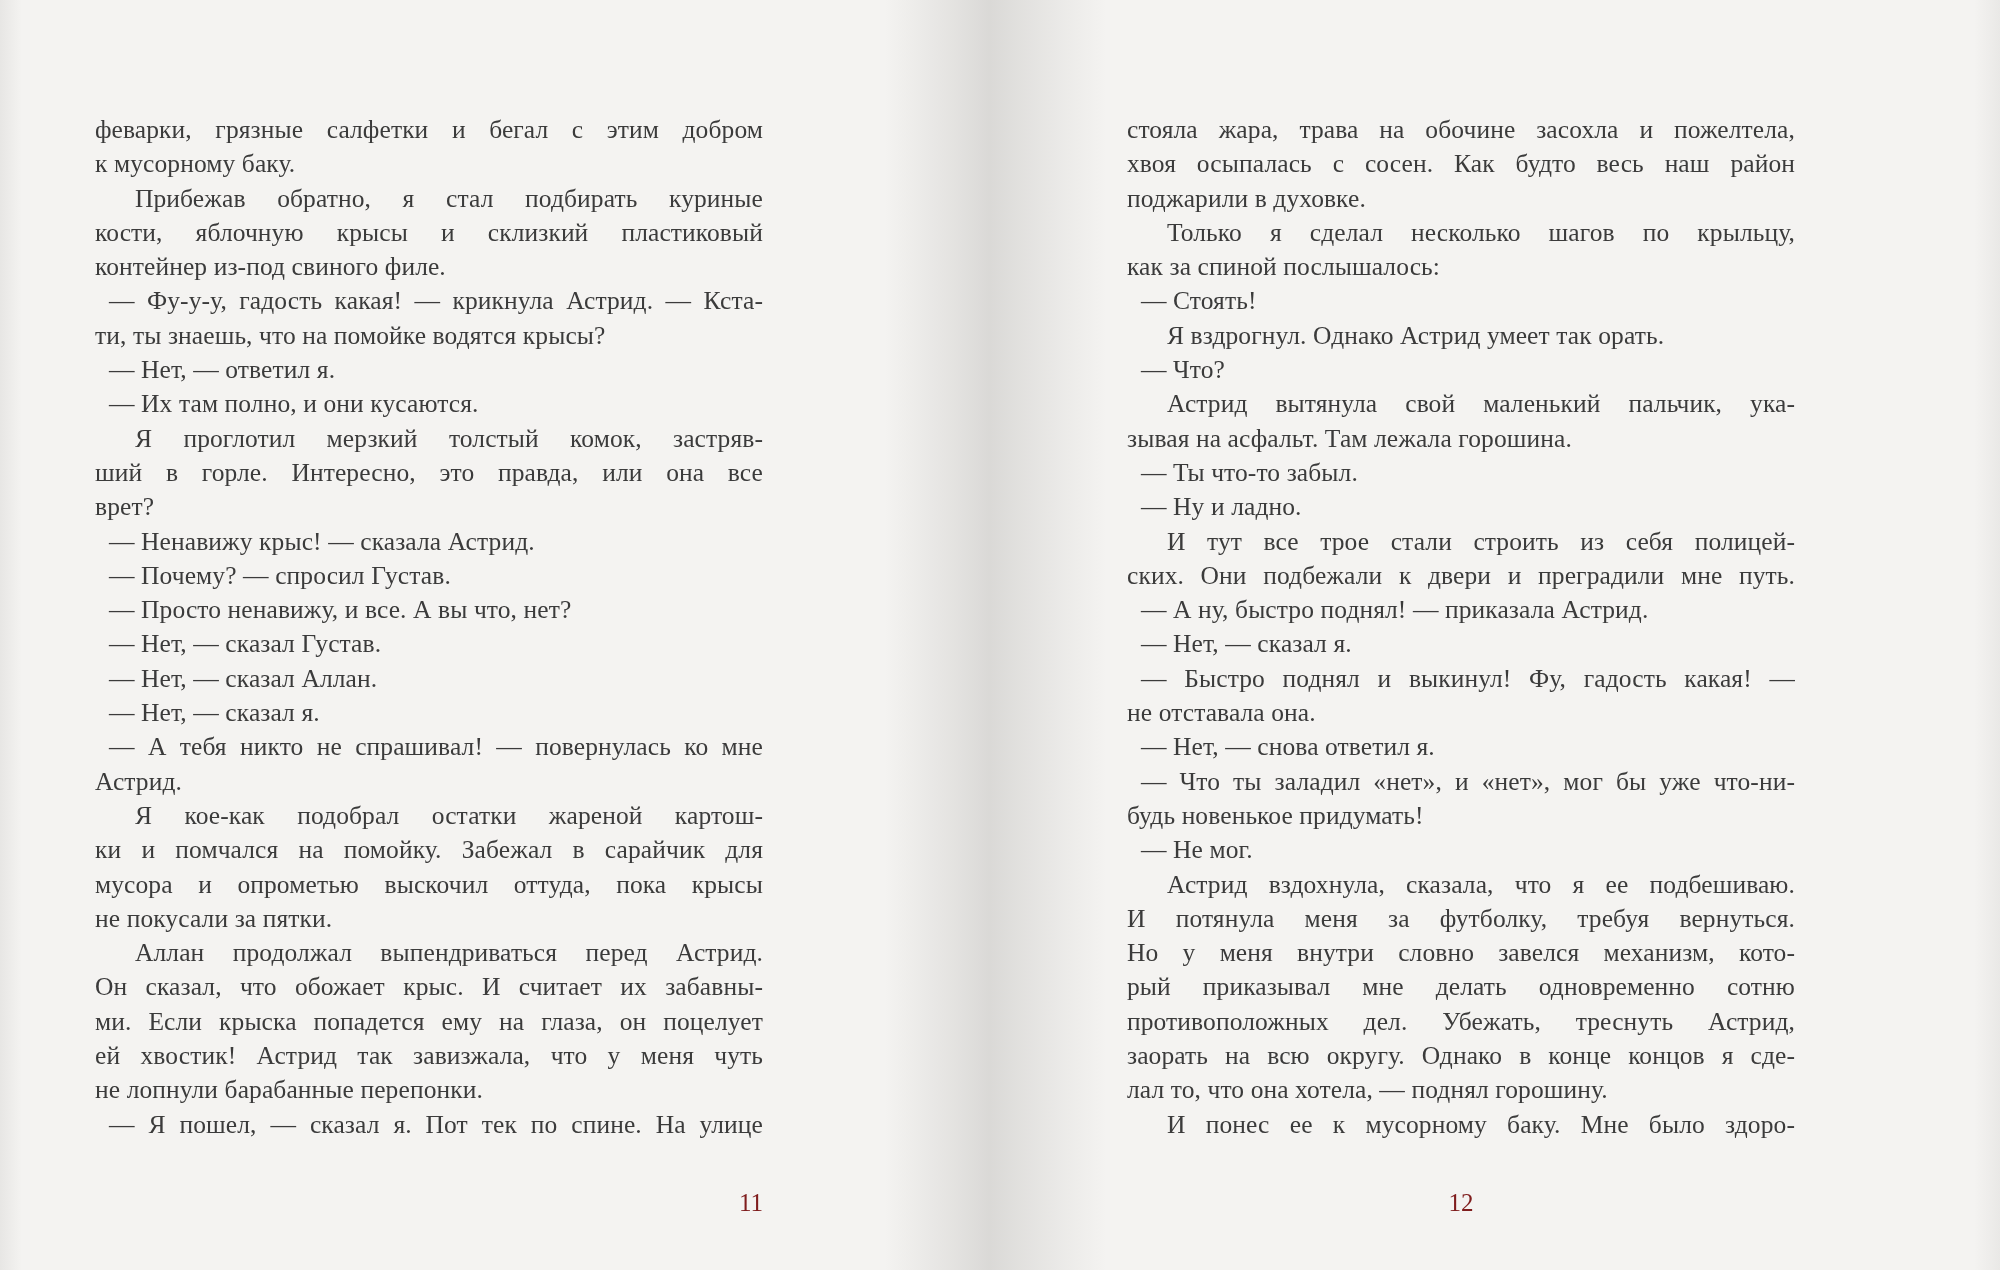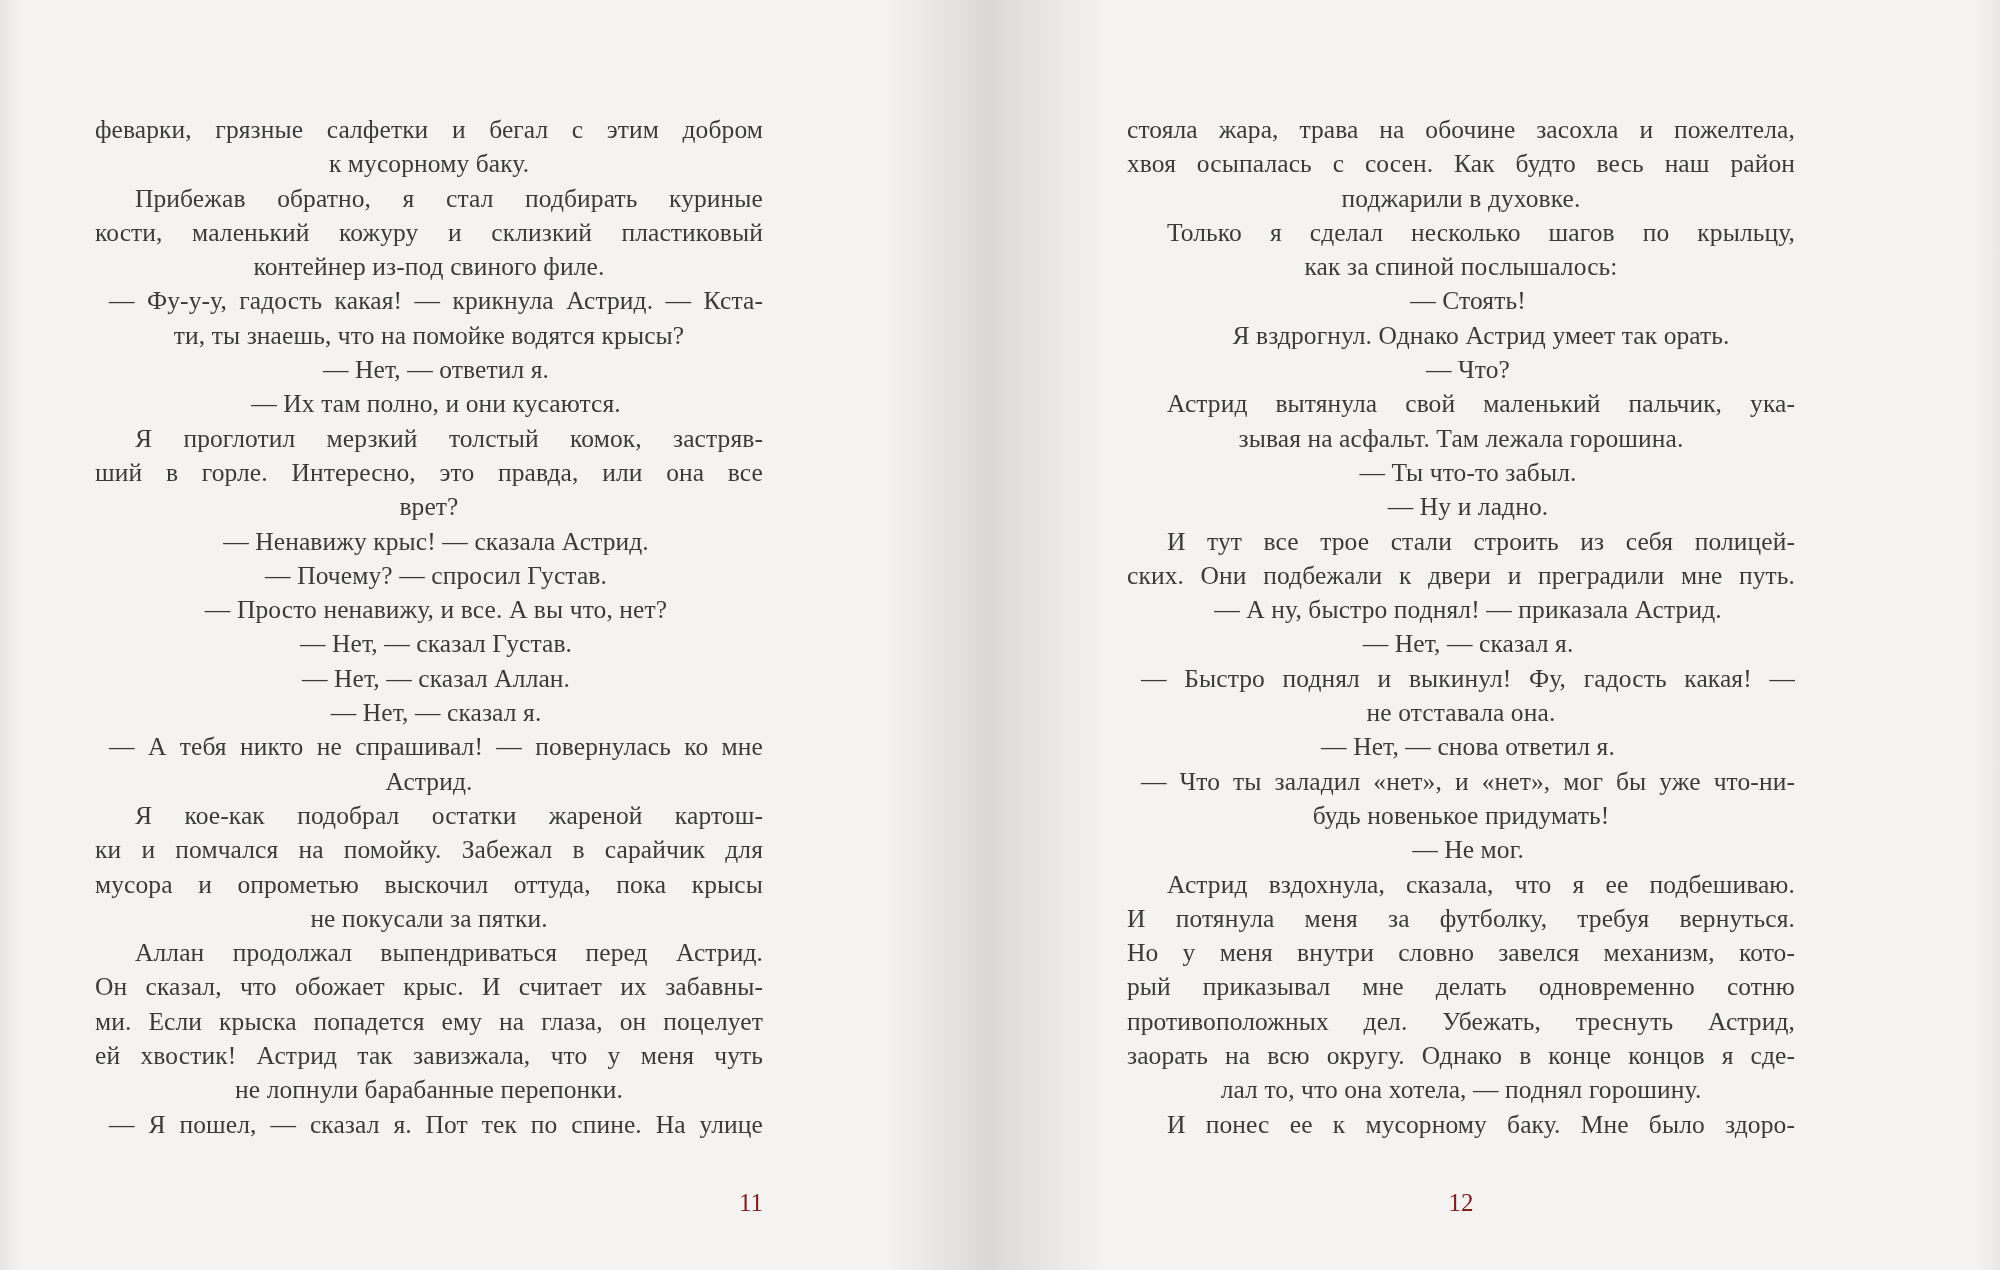--- a/index.html
+++ b/index.html
@@ -35,21 +35,21 @@
   }
   .page.left  .text-block { left: 95px; }
   .page.right .text-block { left: 137px; } 
 
   .line {
     font-size: 25.5px;
     line-height: 34.3px;
     height: 34.3px;
     white-space: normal;
     overflow: hidden;
-    text-align: center;
+    text-align: left;
     letter-spacing: 0.1px;
   }
   .line.just {
     text-align: justify;
     text-align-last: justify;
   }
   .line.ind-para   { text-indent: 40px; }
   .line.ind-dialog { text-indent: 14px; }
 
   .page-number {
@@ -98,21 +98,21 @@
 </head>
 <body>
 
 <div class="spread">
 
   <div class="page left">
     <div class="text-block" id="left-lines">
         <div class="line just">феварки, грязные салфетки и бегал с этим добром</div>
         <div class="line">к мусорному баку.</div>
         <div class="line ind-para just">Прибежав обратно, я стал подбирать куриные</div>
-        <div class="line just">кости, маленький кожуру и склизкий пластиковый</div>
+        <div class="line just">кости, яблочную крысы и склизкий пластиковый</div>
         <div class="line">контейнер из-под свиного филе.</div>
         <div class="line ind-dialog just">— Фу-у-у, гадость какая! — крикнула Астрид. — Кста-</div>
         <div class="line">ти, ты знаешь, что на помойке водятся крысы?</div>
         <div class="line ind-dialog">— Нет, — ответил я.</div>
         <div class="line ind-dialog">— Их там полно, и они кусаются.</div>
         <div class="line ind-para just">Я проглотил мерзкий толстый комок, застряв-</div>
         <div class="line just">ший в горле. Интересно, это правда, или она все</div>
         <div class="line">врет?</div>
         <div class="line ind-dialog">— Ненавижу крыс! — сказала Астрид.</div>
         <div class="line ind-dialog">— Почему? — спросил Густав.</div>

